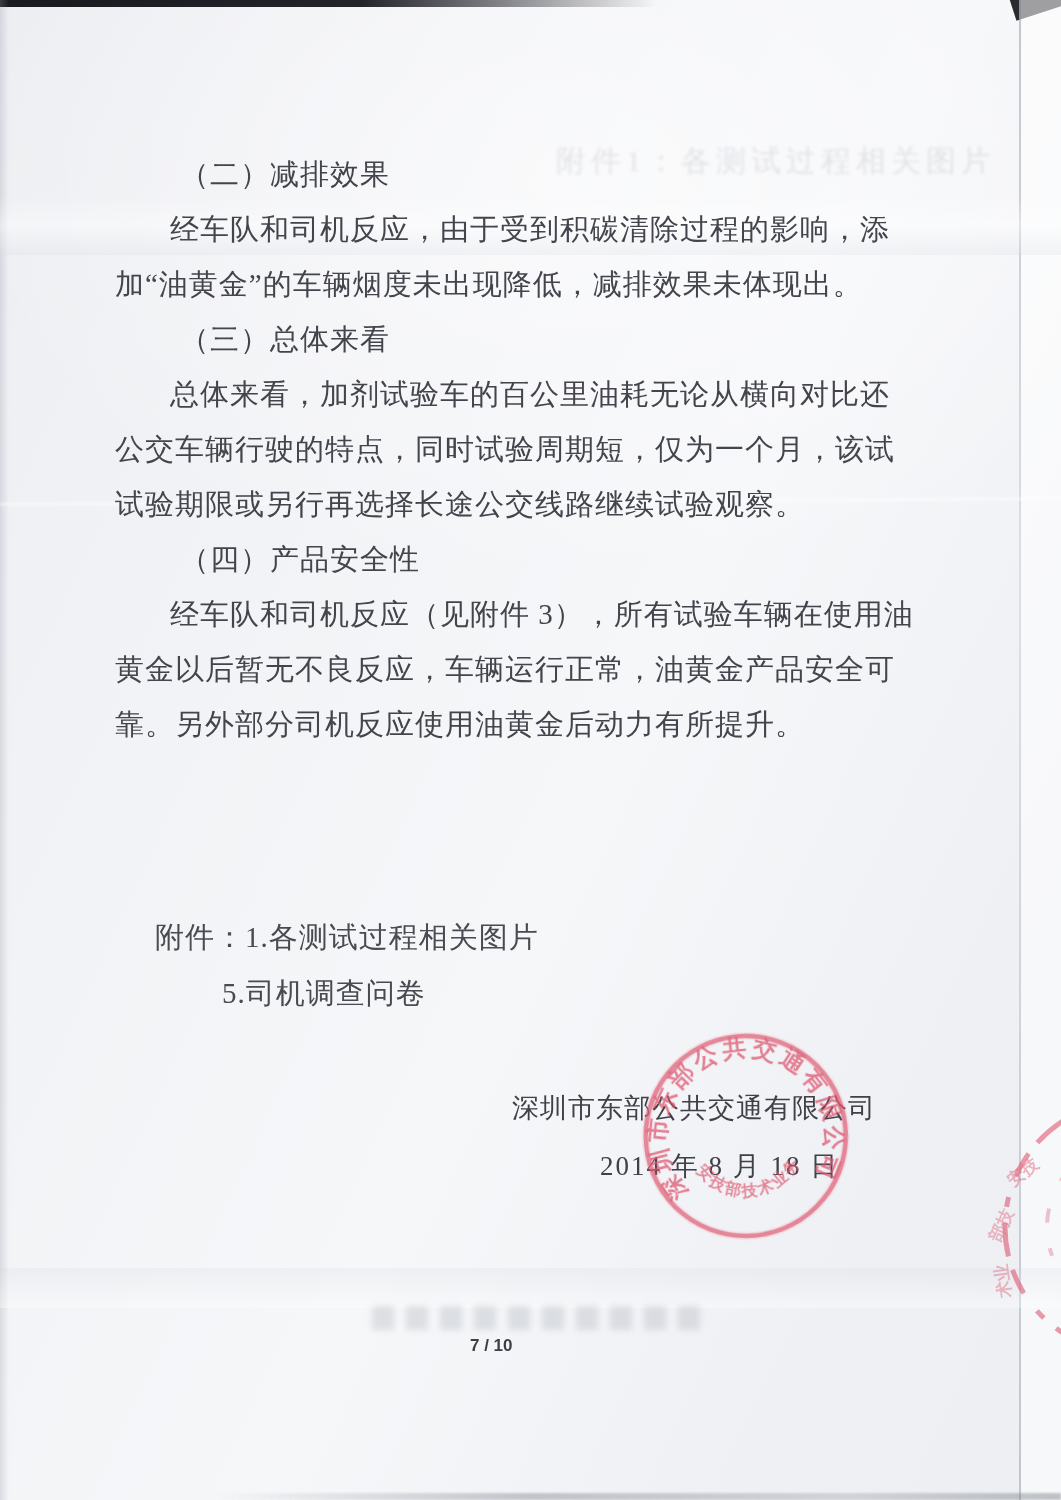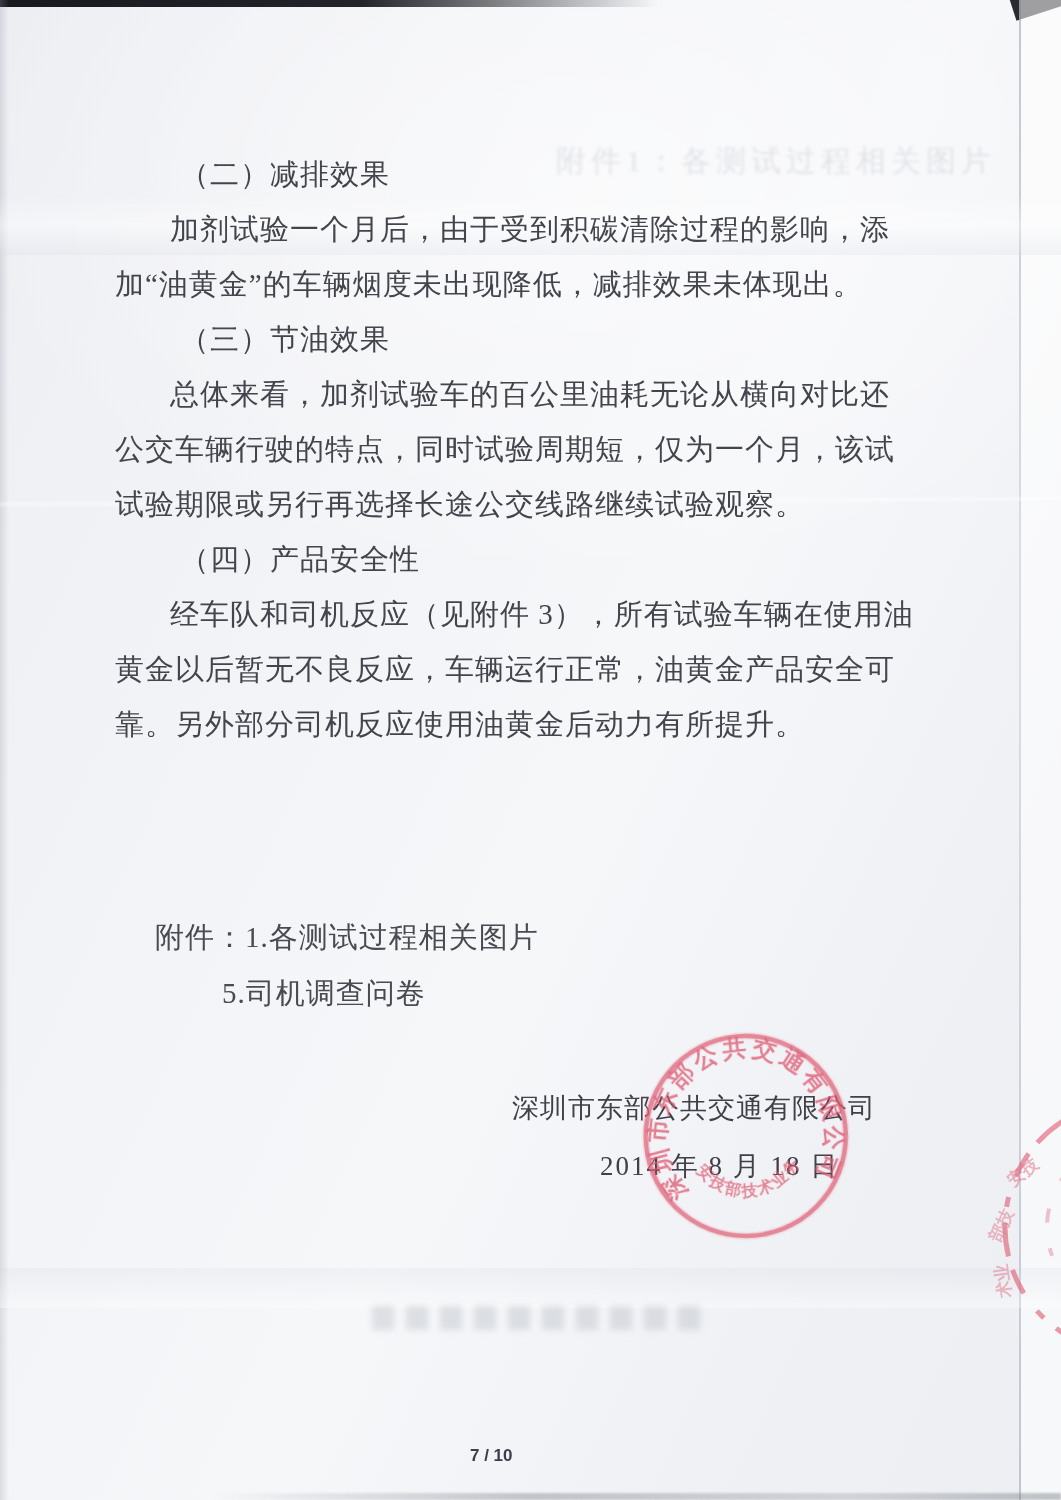--- a/index.html
+++ b/index.html
@@ -39,21 +39,21 @@
   .body-text{position:absolute;top:147px;left:115px;width:780px;color:#43444c;}
   .line{display:block;height:55px;line-height:55px;font-size:29px;letter-spacing:1px;white-space:nowrap;}
   .line.heading{padding-left:65px;}
   .line.para-first{padding-left:55px;}
   .attach-1{position:absolute;top:918px;left:155px;font-size:29px;letter-spacing:1px;color:#494a52;white-space:nowrap;text-align:center;}
   .attach-2{position:absolute;top:974px;left:222px;font-size:29px;letter-spacing:1px;color:#494a52;white-space:nowrap;}
   .company-line{position:absolute;top:1090px;left:512px;font-size:27px;letter-spacing:1px;color:#3f4048;white-space:nowrap;}
   .date-line{position:absolute;top:1148px;left:600px;font-size:27px;letter-spacing:2px;color:#3f4048;white-space:nowrap;}
 
   
-  .page-indicator{position:absolute;top:1446px;left:470px;
+  .page-indicator{position:absolute;top:1336px;left:470px;
     font-family:"Liberation Sans","DejaVu Sans",sans-serif;font-weight:bold;font-size:17px;color:#3b4048;}
 
   
   .stamp-main{position:absolute;top:1028px;left:636px;width:220px;height:220px;
     transform:rotate(-6deg);opacity:.88;filter:blur(.4px);}
   .stamp-edge{position:absolute;top:1085px;left:935px;width:126px;height:290px;opacity:.8;filter:blur(.5px);}
 </style>
 </head>
 <body>
 
@@ -67,23 +67,23 @@
   <div class="crease-a"></div>
   <div class="crease-b"></div>
   <div class="crease-c"></div>
   <div class="bottom-shadow"></div>
 
   <div class="ghost-top">附件1：各测试过程相关图片</div>
   <div class="ghost-bottom"></div>
 
   <div class="body-text">
     <div class="line heading">（二）减排效果</div>
-    <div class="line para-first">加剂试验一个月后，由于受到积碳清除过程的影响，添</div>
+    <div class="line para-first">经车队和司机反应，由于受到积碳清除过程的影响，添</div>
     <div class="line">加“油黄金”的车辆烟度未出现降低，减排效果未体现出。</div>
-    <div class="line heading">（三）节油效果</div>
+    <div class="line heading">（三）总体来看</div>
     <div class="line para-first">总体来看，加剂试验车的百公里油耗无论从横向对比还</div>
     <div class="line">公交车辆行驶的特点，同时试验周期短，仅为一个月，该试</div>
     <div class="line">试验期限或另行再选择长途公交线路继续试验观察。</div>
     <div class="line heading">（四）产品安全性</div>
     <div class="line para-first">经车队和司机反应（见附件 3），所有试验车辆在使用油</div>
     <div class="line">黄金以后暂无不良反应，车辆运行正常，油黄金产品安全可</div>
     <div class="line">靠。另外部分司机反应使用油黄金后动力有所提升。</div>
   </div>
 
   <div class="attach-1">附件：1.各测试过程相关图片</div>

